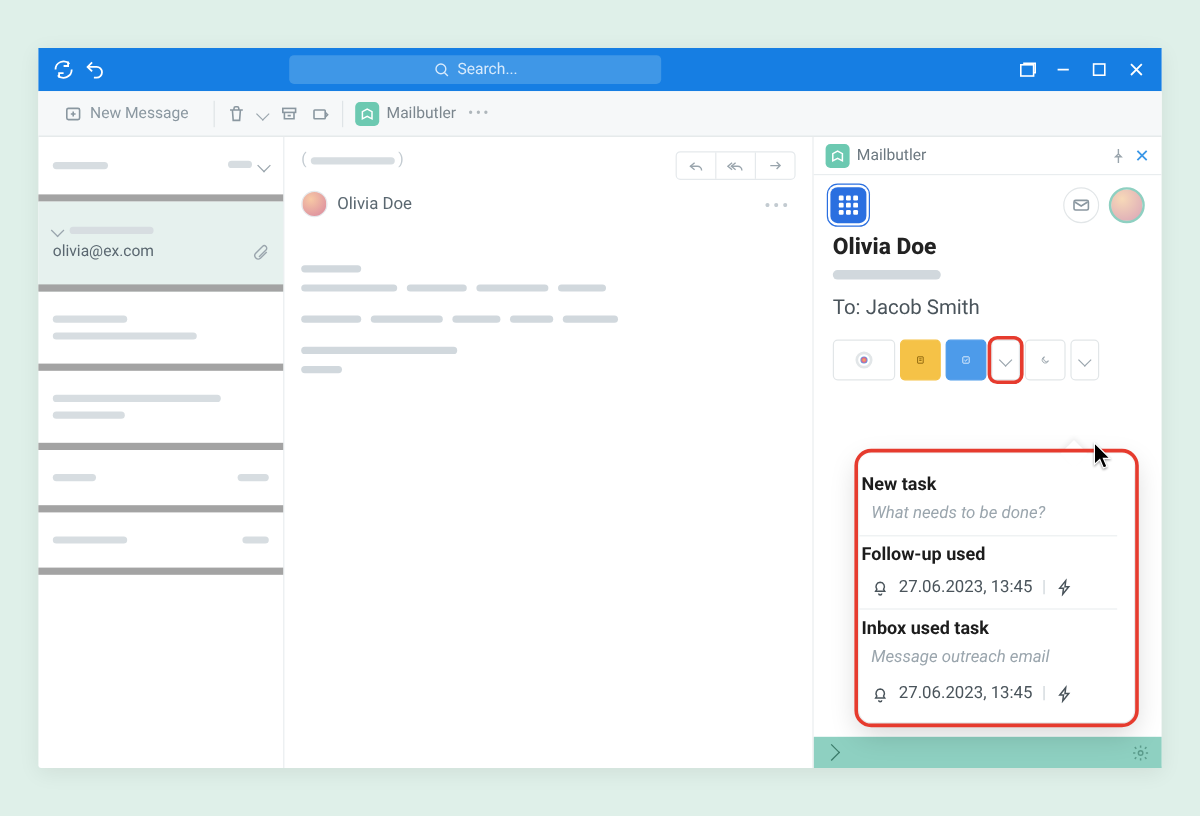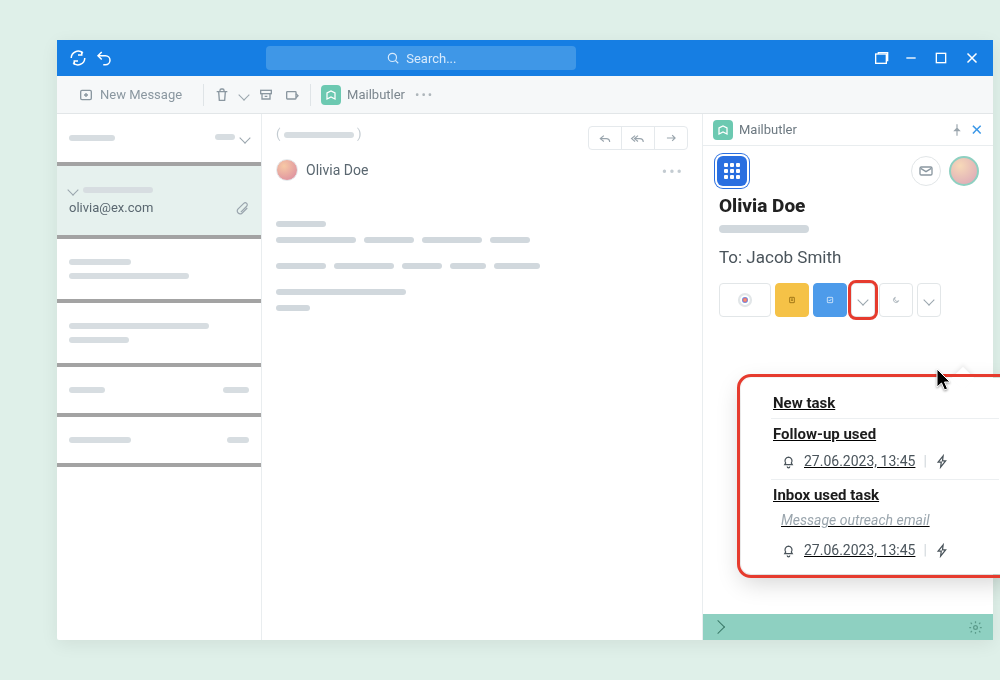--- a/index.html
+++ b/index.html
@@ -1,18 +1,18 @@
 <!DOCTYPE html>
 <html><head>
 <meta charset="utf-8">
 <style>
   * { box-sizing: border-box; margin: 0; padding: 0; font-family: -apple-system, BlinkMacSystemFont, "Segoe UI", Roboto, sans-serif; }
   body { background: #dff0e9; width: 1000px; height: 680px; overflow: hidden; }
 
-  .window { position: absolute; left: 32px; top: 40px; width: 936px; height: 600px; background: #fff; border-radius: 2px; box-shadow: 0 4px 18px rgba(0,0,0,.07); display:flex; flex-direction:column;margin-left:25px; }
+  .window { position: absolute; left: 32px; top: 40px; width: 936px; height: 600px; background: #fff; border-radius: 2px; box-shadow: 0 4px 18px rgba(0,0,0,.07); display:flex; flex-direction:column; }
 
   
   .titlebar { height: 36px; background: #167ee3; display:flex; align-items:center; padding: 0 12px; gap:10px; color:#fff; }
   .titlebar .sync-group{ display:flex; gap:8px; }
   .searchbox { margin-left:auto; margin-right:auto; width:310px; height:24px; background:#3f97e7; border-radius:4px; display:flex; align-items:center; justify-content:center; gap:6px; font-size:13px; color:#d7eafc;}
   .win-btns { margin-left:auto; display:flex; gap:14px; }
   .ico { display:inline-flex; align-items:center; justify-content:center; }
 
   
   .toolbar { height: 38px; background:#f6f8f9; border-bottom:1px solid #e2e6e8; display:flex; align-items:center; padding:0 10px; gap:10px; font-size:13px; color:#8a97a0;}
@@ -29,21 +29,21 @@
   .count{ color:#8a97a0;}
   .ph-line{ height:6px; border-radius:3px; background:#d7dde1;}
   .folder-col .sub{ padding:6px 0 6px 28px;}
   .folder-col .sub .ph-line{ width:28px; margin-bottom:8px;}
   .folder-col .bot{ padding:10px 0 0 10px;}
   .folder-col .bot .brow{ display:flex; align-items:center; gap:6px; height:22px;}
   .chevr{ width:8px;height:8px;border-right:1.5px solid #9aa5ad;border-bottom:1.5px solid #9aa5ad; transform:rotate(-45deg);}    
   .chevd{ width:8px;height:8px;border-right:1.5px solid #9aa5ad;border-bottom:1.5px solid #9aa5ad; transform:rotate(45deg);}    
 
   .list-col{ width:205px; border-right:1px solid #e9edef;}
-  .litem{ padding:20px 12px; border-bottom:4px solid #a3a3a3; position:relative;}
+  .litem{ padding:20px 12px; border-bottom:6px solid #a3a3a3; position:relative;}
   .litem .r1{ display:flex; align-items:center; gap:6px; justify-content:space-between;}
   .litem.hl{ background:#e6f1ee;}
   .litem .sender{ font-size:13px; color:#5a6770;}
   .attach{ color:#9aa5ad; font-size:14px;}
 
   .msg-col{ flex:1; padding:12px 14px; position:relative; border-right:1px solid #e9edef;}
   .msg-toolbar{ position:absolute; right:14px; top:12px; display:flex; border:1px solid #e5e9ec; border-radius:4px; }
   .msg-toolbar div{ padding:4px 8px; border-right:1px solid #e5e9ec;}
   .msg-toolbar div:last-child{border:none;}
   .msg-toolbar svg { stroke:#9aa5ad; }
@@ -78,21 +78,21 @@
   .drop-hi{ position:relative; }
   .drop-hi::after{ content:""; position:absolute; inset:-4px; border:3px solid #e63b2e; border-radius:8px; pointer-events:none;}
   .abtn.moon{ width:34px;}
   .drop-plain{ width:24px; height:34px; border:1px solid #e2e6e8; border-radius:4px; display:flex; align-items:center; justify-content:center;}
 
   
   .cursor{ position:absolute; left:878px; top:328px; pointer-events:none; z-index:50;}
   .cursor svg{ filter: drop-shadow(0 1px 1px rgba(0,0,0,.4)); }
 
   
-  .popover{ position:absolute; left:684px; top:338px; width:272px; background:#fff; border-radius:10px; box-shadow:0 8px 24px rgba(0,0,0,.18); padding:10px 14px 6px 30px; z-index:40;text-decoration:underline;}
+  .popover{ position:absolute; left:684px; top:338px; width:229px; background:#fff; border-radius:10px; box-shadow:0 8px 24px rgba(0,0,0,.18); padding:10px 14px 6px 0; z-index:40;}
   .popover::after{ content:""; position:absolute; inset:-4px; border:3px solid #e63b2e; border-radius:14px; pointer-events:none;}
   .popover .tail{ position:absolute; top:-8px; right:42px; width:16px; height:16px; background:#fff; transform:rotate(45deg); box-shadow:-2px -2px 4px rgba(0,0,0,.06);}
   .popover .sect-title{ font-size:15px; font-weight:700; color:#1c1c1c; padding:6px 2px;}
   .popover .subtle{ font-size:14px; font-style:italic; color:#9aa5ad; padding:2px 2px 10px 10px;}
   .popover hr{ border:none; border-top:1px solid #eceff1;}
   .popover .meta-row{ display:flex; align-items:center; gap:8px; padding:4px 2px 10px 10px; font-size:14px; color:#4a545b;}
   .popover .meta-row .pipe{ color:#cfd6da;}
   .popover .meta-row .bolt{ color:#4a545b;}
 
   
@@ -389,20 +389,21 @@
             </svg>
         </span>
       </div>
     </div>
 
   </div>
 
   <div class="popover">
     <div class="tail"></div>
     <div class="sect-title">New task</div>
+    <div class="subtle">What needs to be done?</div>
     <hr>
     <div class="sect-title">Follow-up used</div>
     <div class="meta-row">
       <span>
           <svg width="15" height="15" viewBox="0 0 24 24" fill="none" stroke="#4a545b" stroke-width="2">
             <path d="M6 17h12l-1.5-2.5A6 6 0 0 0 12 5a6 6 0 0 0-4.5 9.5L6 17z"></path>
             <path d="M10 20a2 2 0 0 0 4 0"></path>
           </svg>
         </span>
       <span>27.06.2023, 13:45</span>

